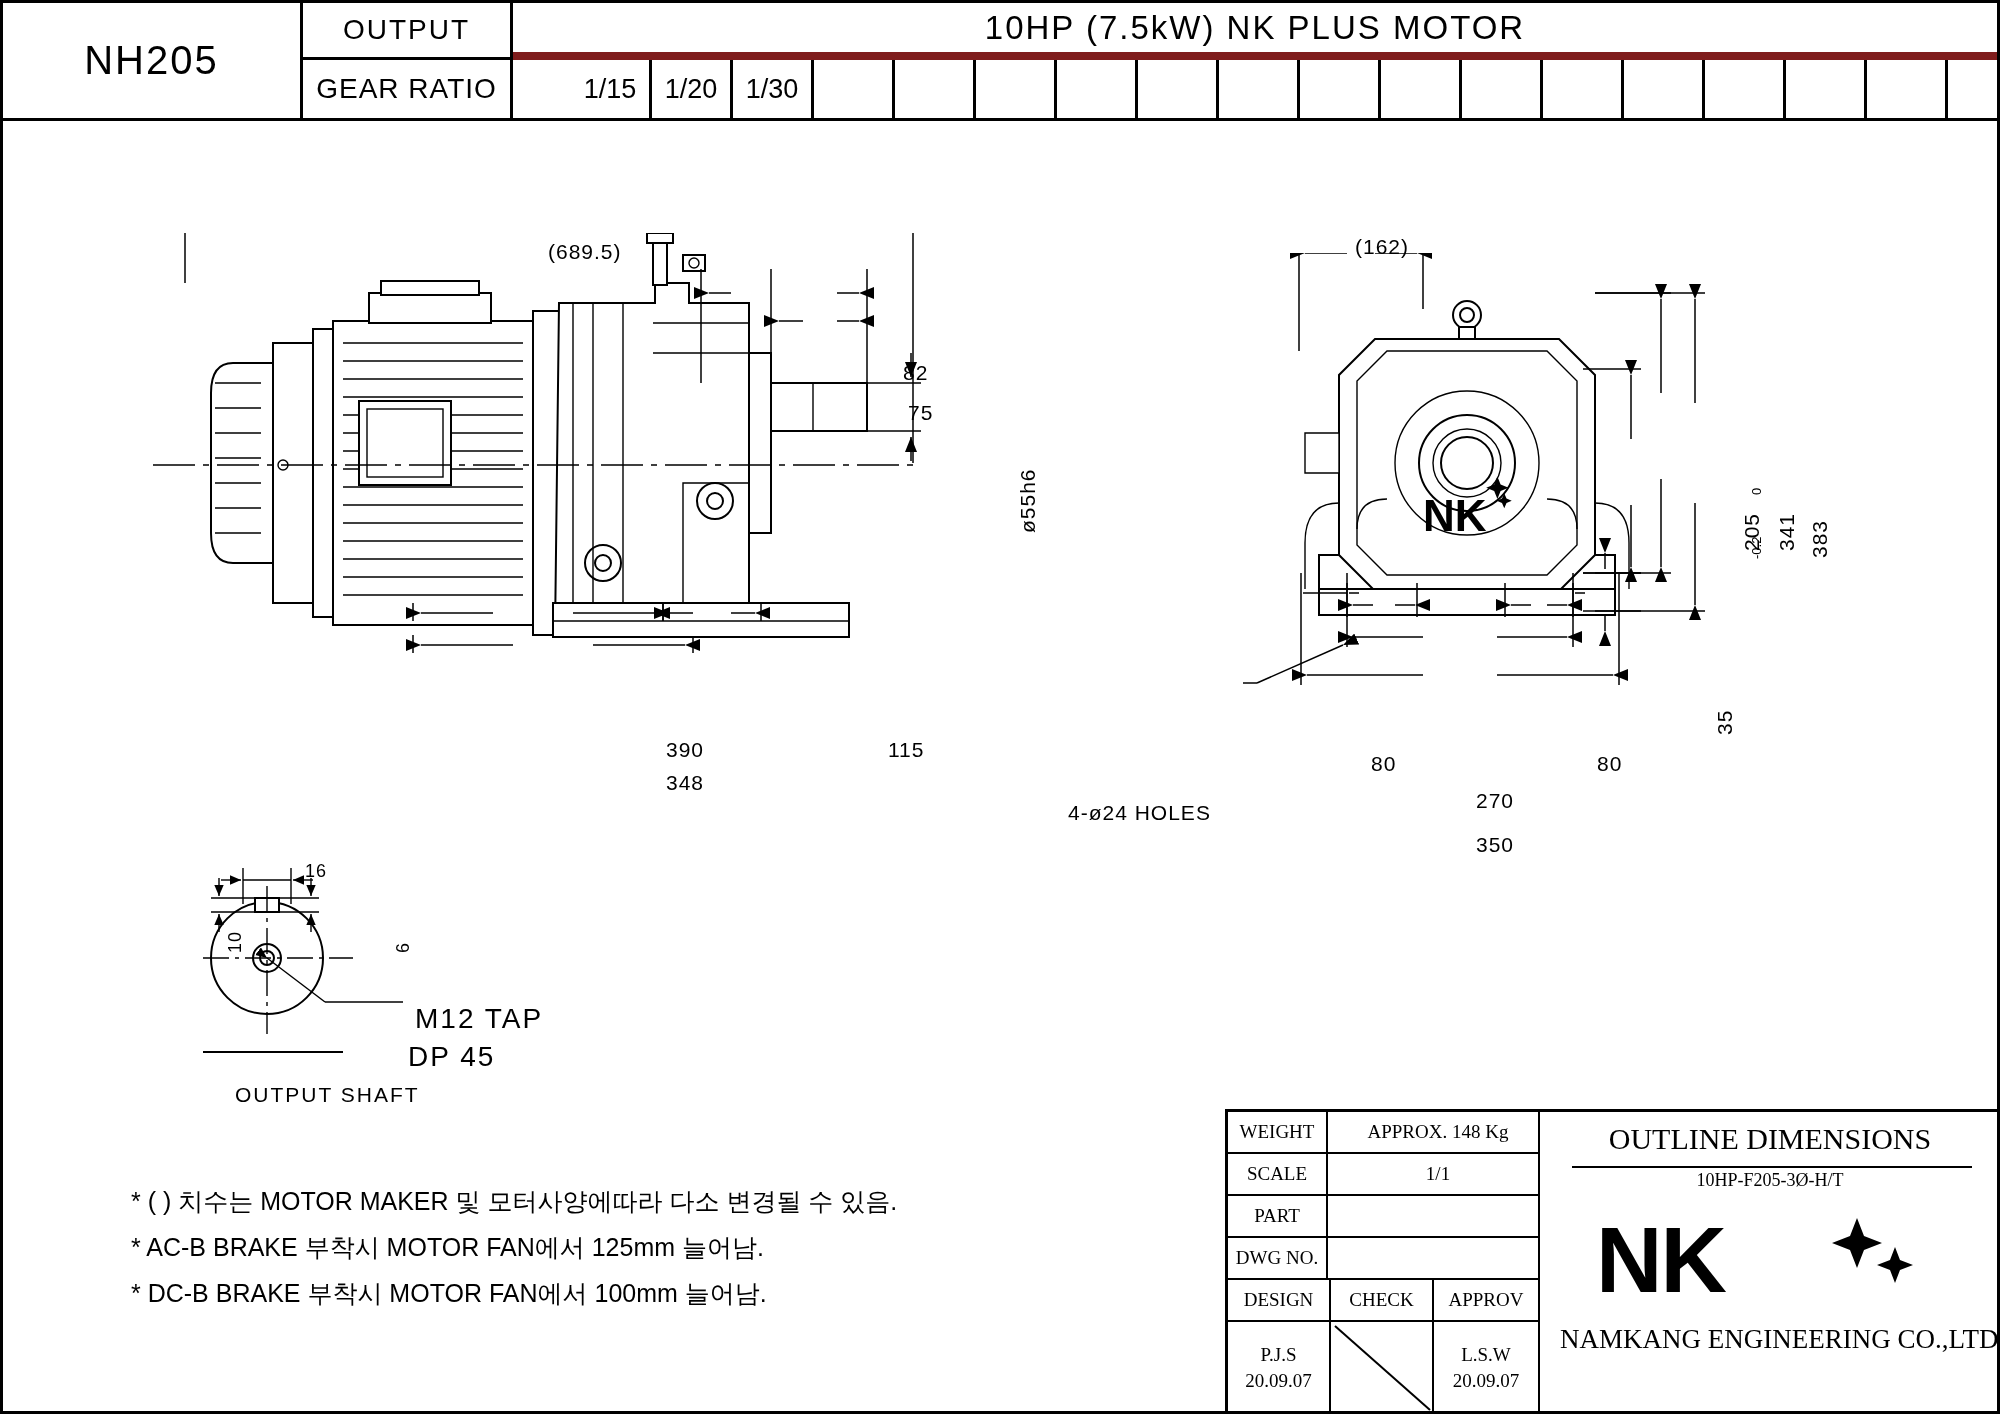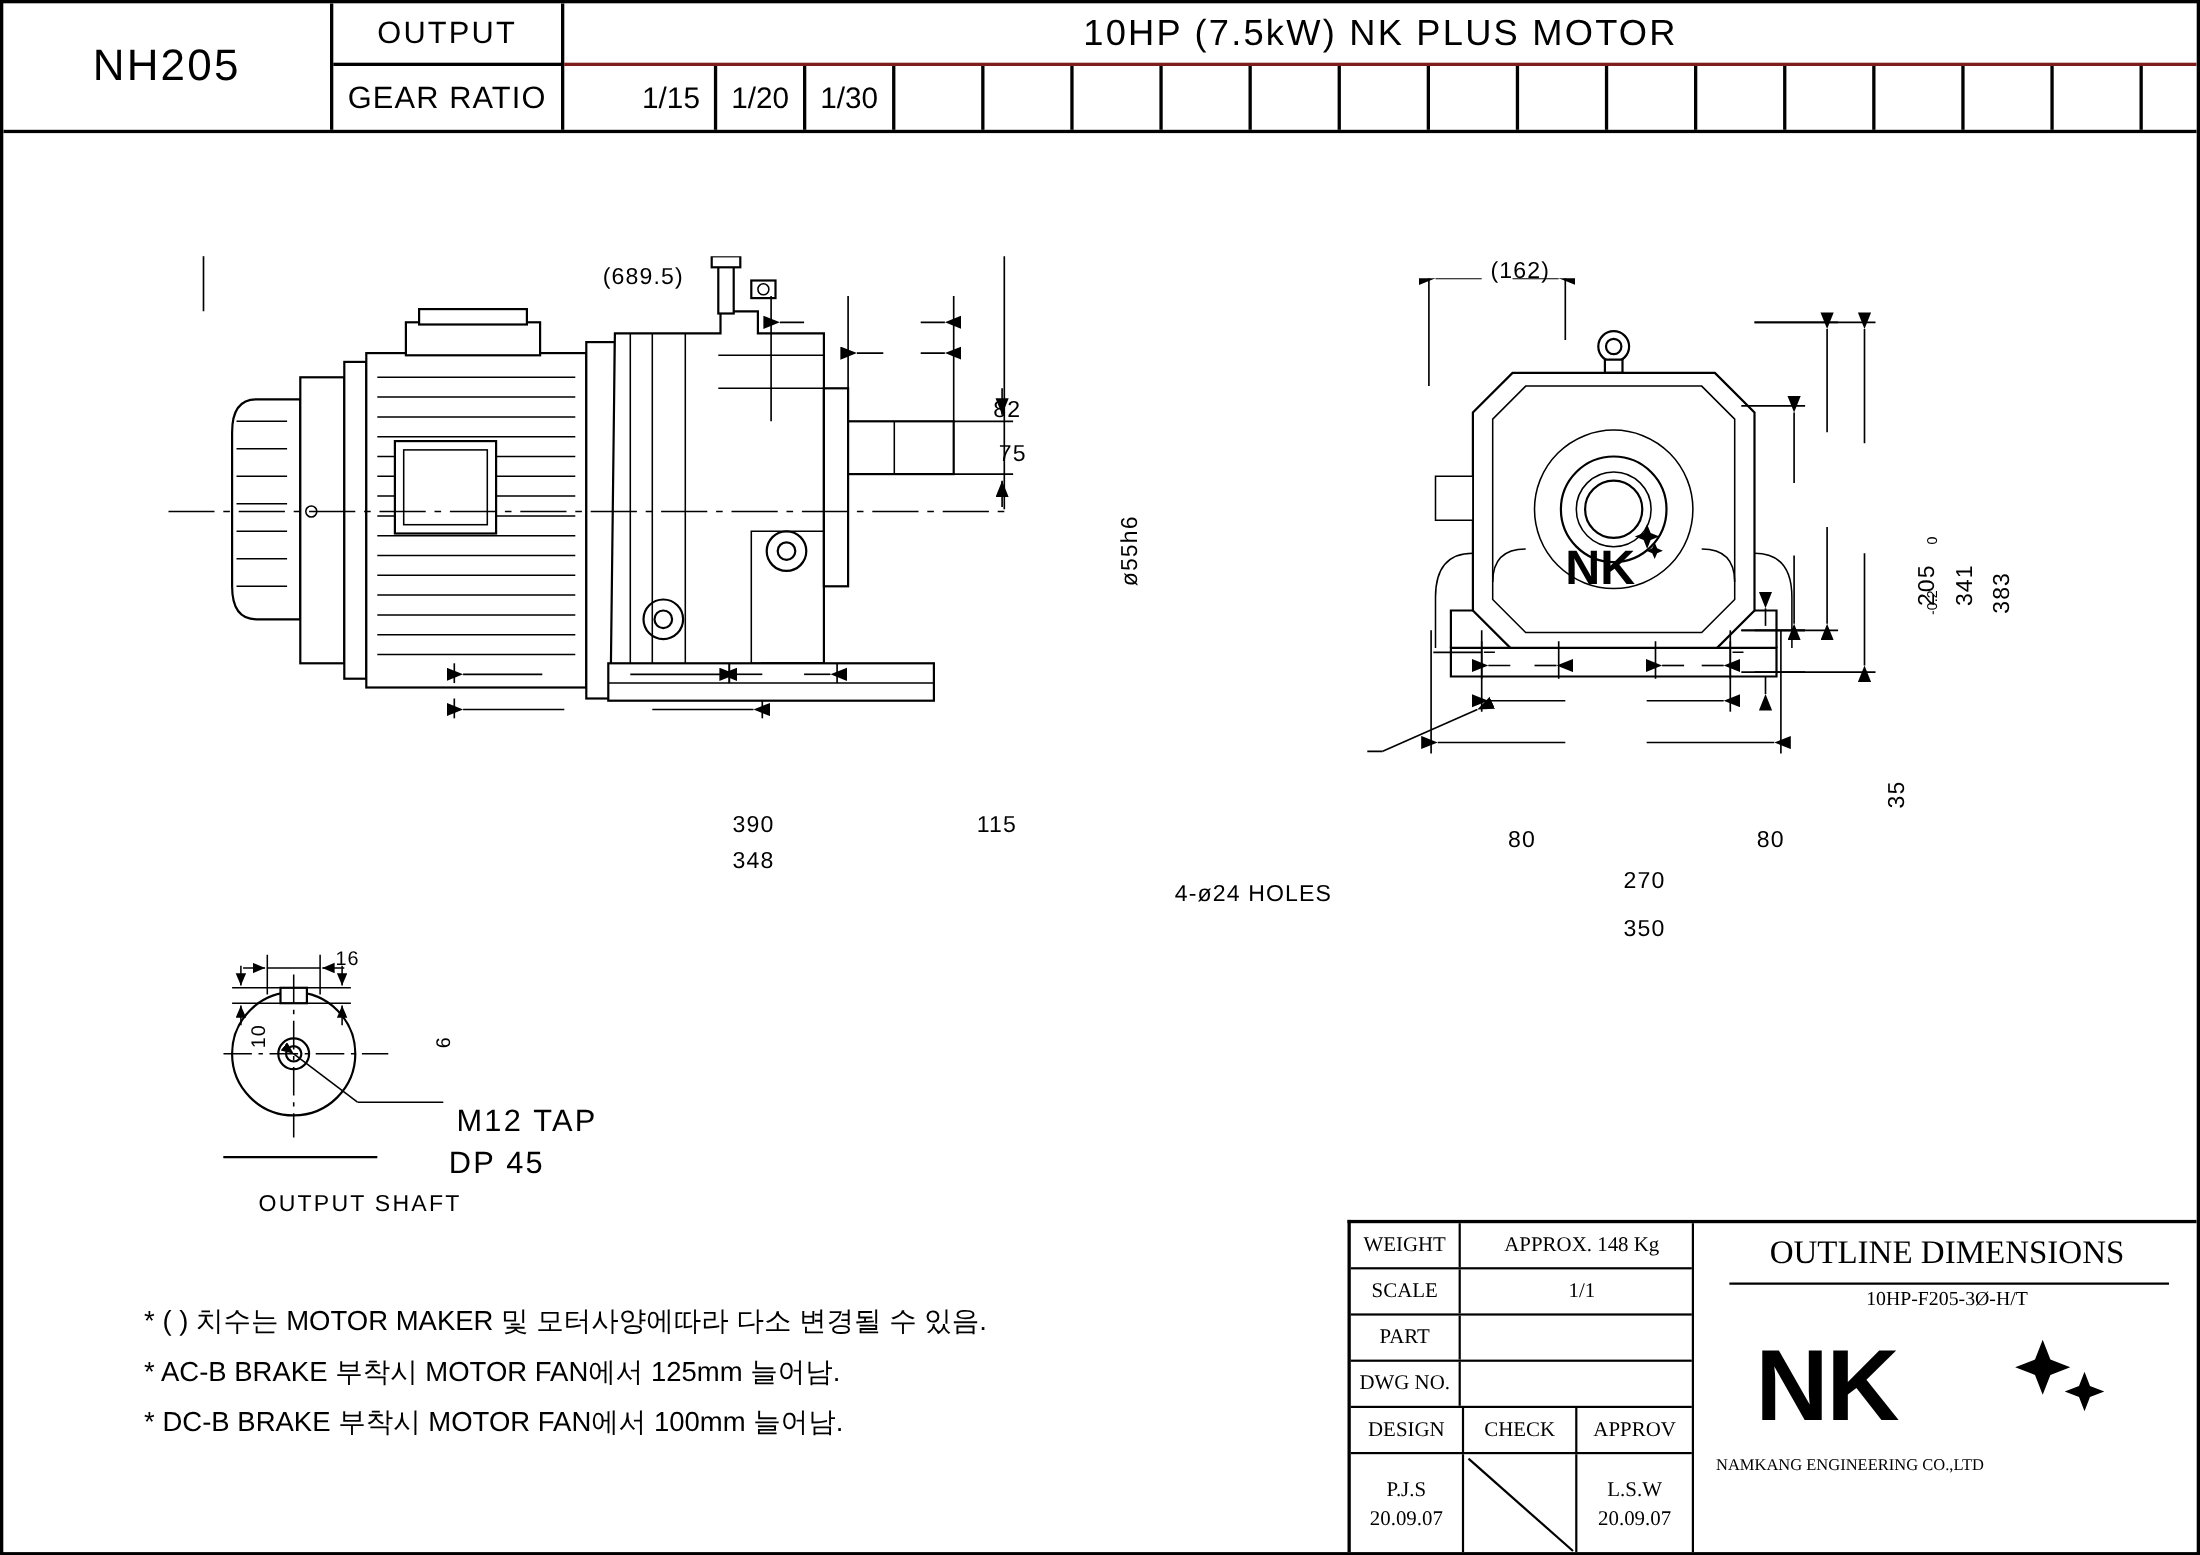--- a/index.html
+++ b/index.html
@@ -15,21 +15,21 @@
   .rot90{transform:rotate(-90deg);transform-origin:left top;}
 
   
   #topbar{position:absolute;left:0;top:0;width:1994px;height:118px;box-sizing:border-box;border-bottom:3px solid #000;}
   #cell-model{position:absolute;left:0;top:0;width:300px;height:115px;border-right:3px solid #000;box-sizing:border-box;
     display:flex;align-items:center;justify-content:center;font-size:40px;letter-spacing:2px;}
   #cell-output-lbl{position:absolute;left:300px;top:0;width:210px;height:57px;border-right:3px solid #000;border-bottom:3px solid #000;box-sizing:border-box;
     display:flex;align-items:center;justify-content:center;font-size:28px;letter-spacing:2px;}
   #cell-gear-lbl{position:absolute;left:300px;top:57px;width:210px;height:58px;border-right:3px solid #000;box-sizing:border-box;
     display:flex;align-items:center;justify-content:center;font-size:28px;letter-spacing:1px;}
-  #cell-title{position:absolute;left:510px;top:0;width:1484px;height:57px;border-bottom:3px solid #7f1d1d;box-sizing:border-box;
+  #cell-title{position:absolute;left:510px;top:0;width:1484px;height:57px;border-bottom:8px solid #7f1d1d;box-sizing:border-box;
     display:flex;align-items:center;justify-content:center;font-size:33px;letter-spacing:2px;}
   #gear-row{position:absolute;left:528px;top:57px;height:58px;display:flex;padding-left:40px;}
   .gcell{width:81px;height:58px;border-right:3px solid #000;box-sizing:border-box;display:flex;align-items:center;justify-content:center;font-size:27px;}
 
   
   #tb{position:absolute;left:1222px;top:1106px;width:772px;height:305px;box-sizing:border-box;border:3px solid #000;border-right:none;border-bottom:none;}
   #tb .r{position:absolute;left:0;width:310px;border-bottom:2px solid #000;box-sizing:border-box;}
   .tbl{position:absolute;left:0;width:100px;height:100%;border-right:2px solid #000;box-sizing:border-box;display:flex;align-items:center;justify-content:center;font-size:19px;font-family:"Liberation Serif",serif;}
   .tbv{position:absolute;left:110px;width:200px;height:100%;display:flex;align-items:center;justify-content:center;font-size:19px;font-family:"Liberation Serif",serif;}
   #tb-right{position:absolute;left:310px;top:0;width:459px;height:302px;border-left:2px solid #000;box-sizing:border-box;}
@@ -375,17 +375,17 @@
       <div class="txt" style="left:20px;top:10px;width:420px;text-align:center;font-size:30px;font-family:'Liberation Serif',serif;">OUTLINE DIMENSIONS</div>
       <svg style="position:absolute;left:32px;top:52px;" width="400" height="6">
         <line x1="0" y1="3" x2="400" y2="3" stroke="#000" stroke-width="2"></line>
       </svg>
       <div class="txt" style="left:20px;top:58px;width:420px;text-align:center;font-size:18px;font-family:'Liberation Serif',serif;">10HP-F205-3Ø-H/T</div>
       <div class="txt" style="left:56px;top:96px;font-size:92px;font-weight:bold;letter-spacing:-2px;">NK</div>
       <svg style="position:absolute;left:288px;top:104px;" width="110" height="80">
         <path d="M22 20 l7 -18 l7 18 l18 7 l-18 7 l-7 18 l-7 -18 l-18 -7 z" fill="#000"></path>
         <path d="M62 44 l5 -13 l5 13 l13 5 l-13 5 l-5 13 l-5 -13 l-13 -5 z" fill="#000"></path>
       </svg>
-      <div class="txt" style="left:20px;top:212px;width:430px;font-size:15px;font-family:'Liberation Serif',serif;">NAMKANG ENGINEERING CO.,LTD</div>
+      <div class="txt" style="left:20px;top:212px;width:430px;font-size:27px;font-family:'Liberation Serif',serif;">NAMKANG ENGINEERING CO.,LTD</div>
     </div>
   </div>
 
 </div>
 
 </body></html>

